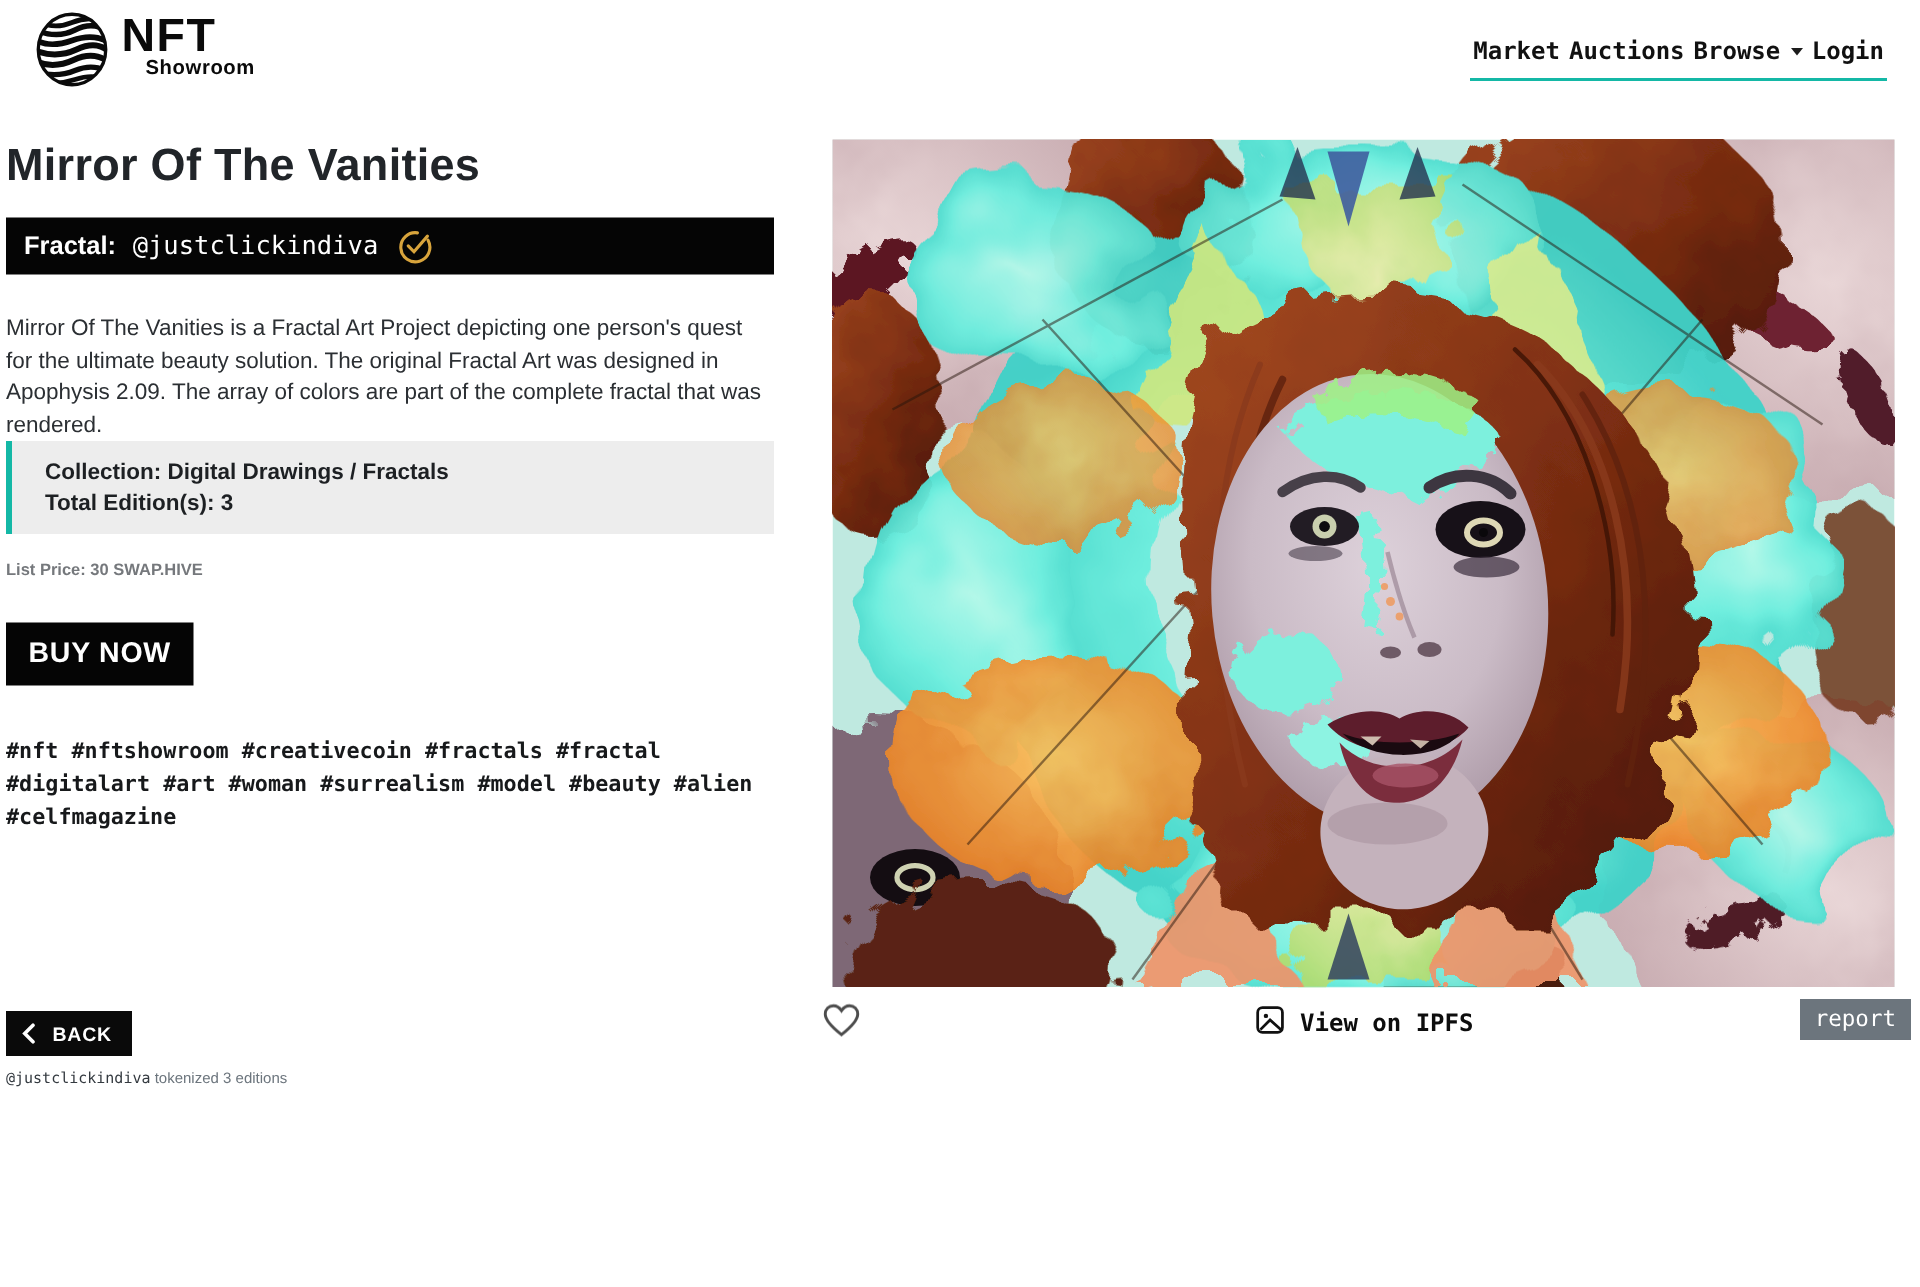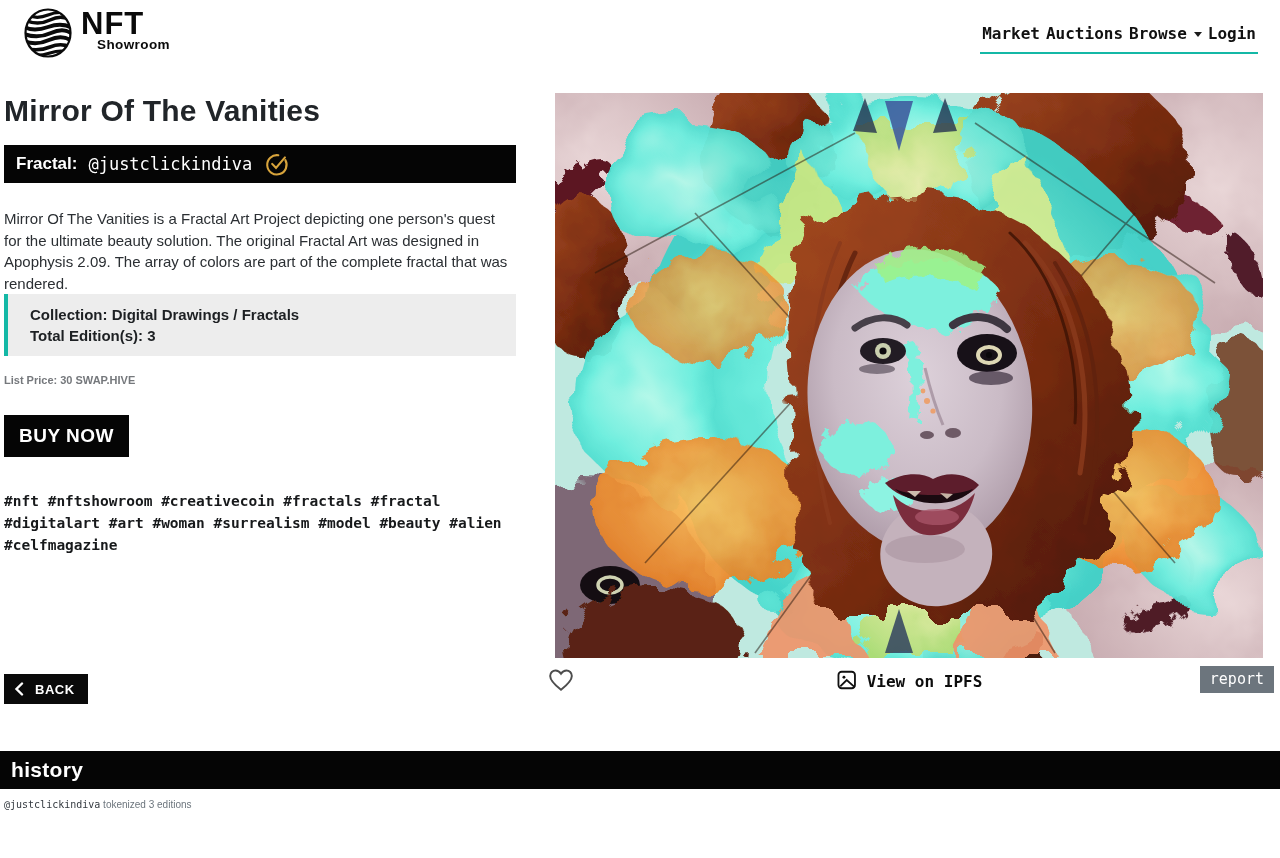--- a/index.html
+++ b/index.html
@@ -359,20 +359,17 @@
           </svg>
         </span>
         <span>View on IPFS</span>
       </span>
       <button class="report-btn">report</button>
     </div>
   </section>
 </main>
 
 <section>
-  <div class="history-bar">
-    <span class="history-title">history</span>
-  </div>
   <p class="history-entry">
     <span class="user mono">@justclickindiva</span>
     <span class="action">tokenized 3 editions</span>
   </p>
 </section>
 
 </body></html>

